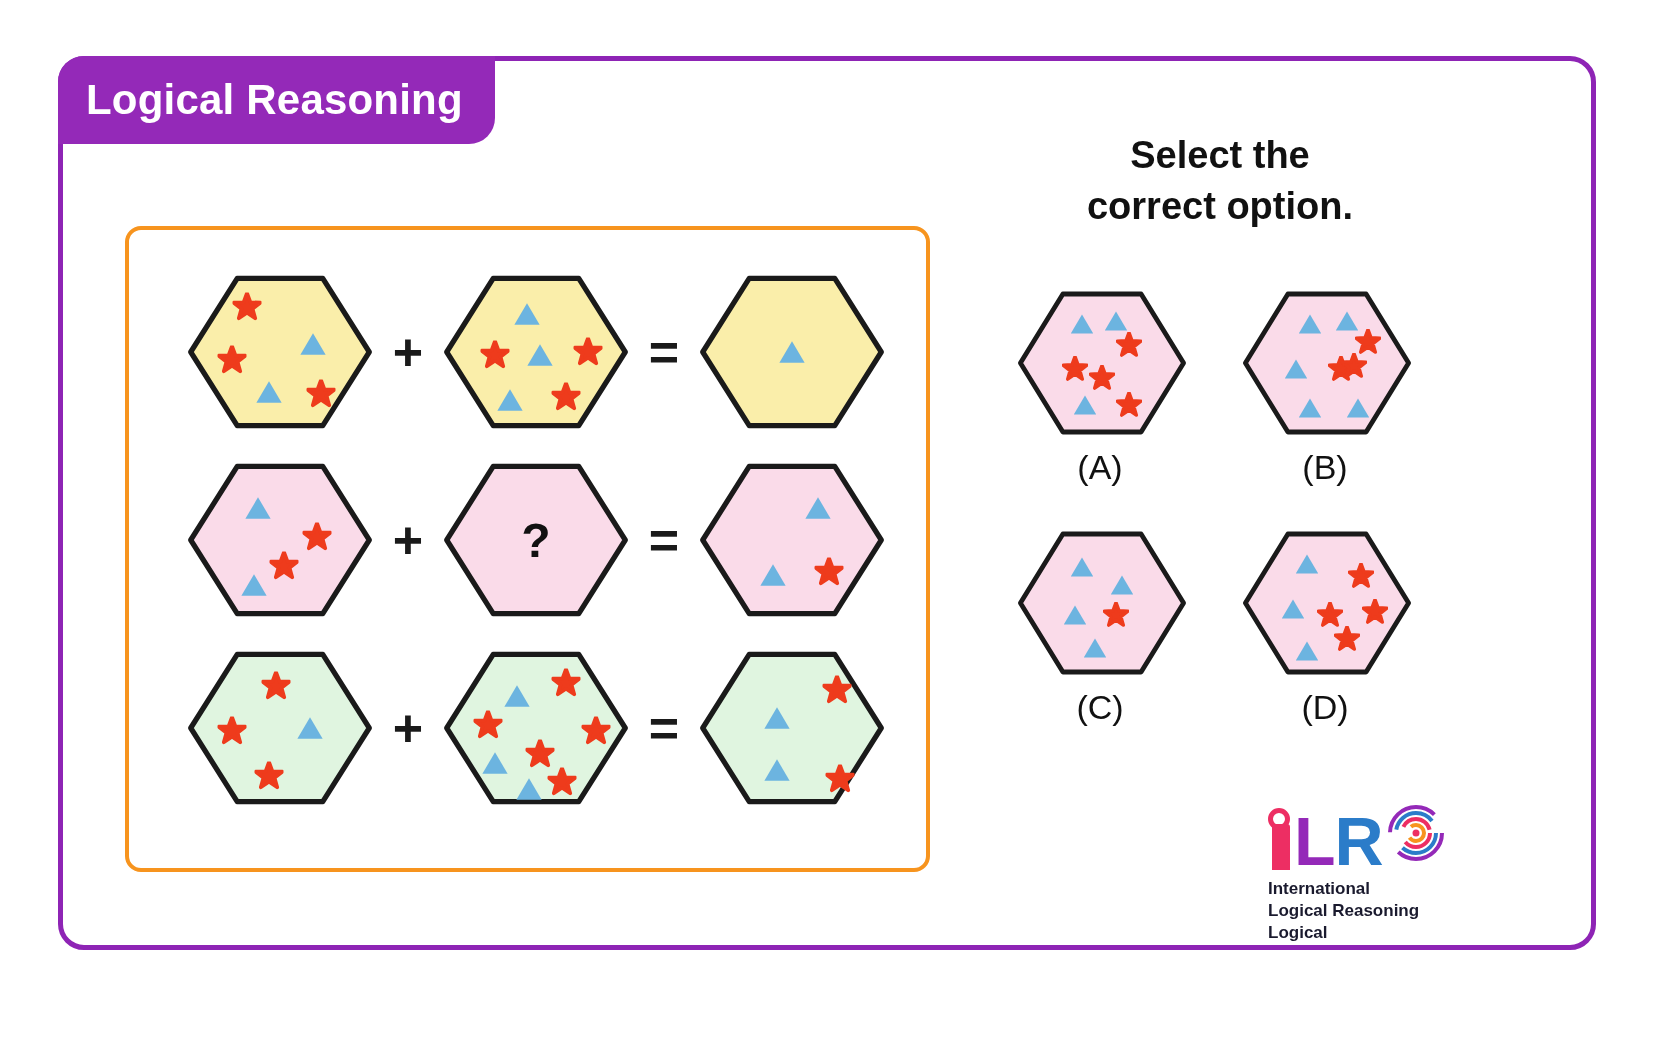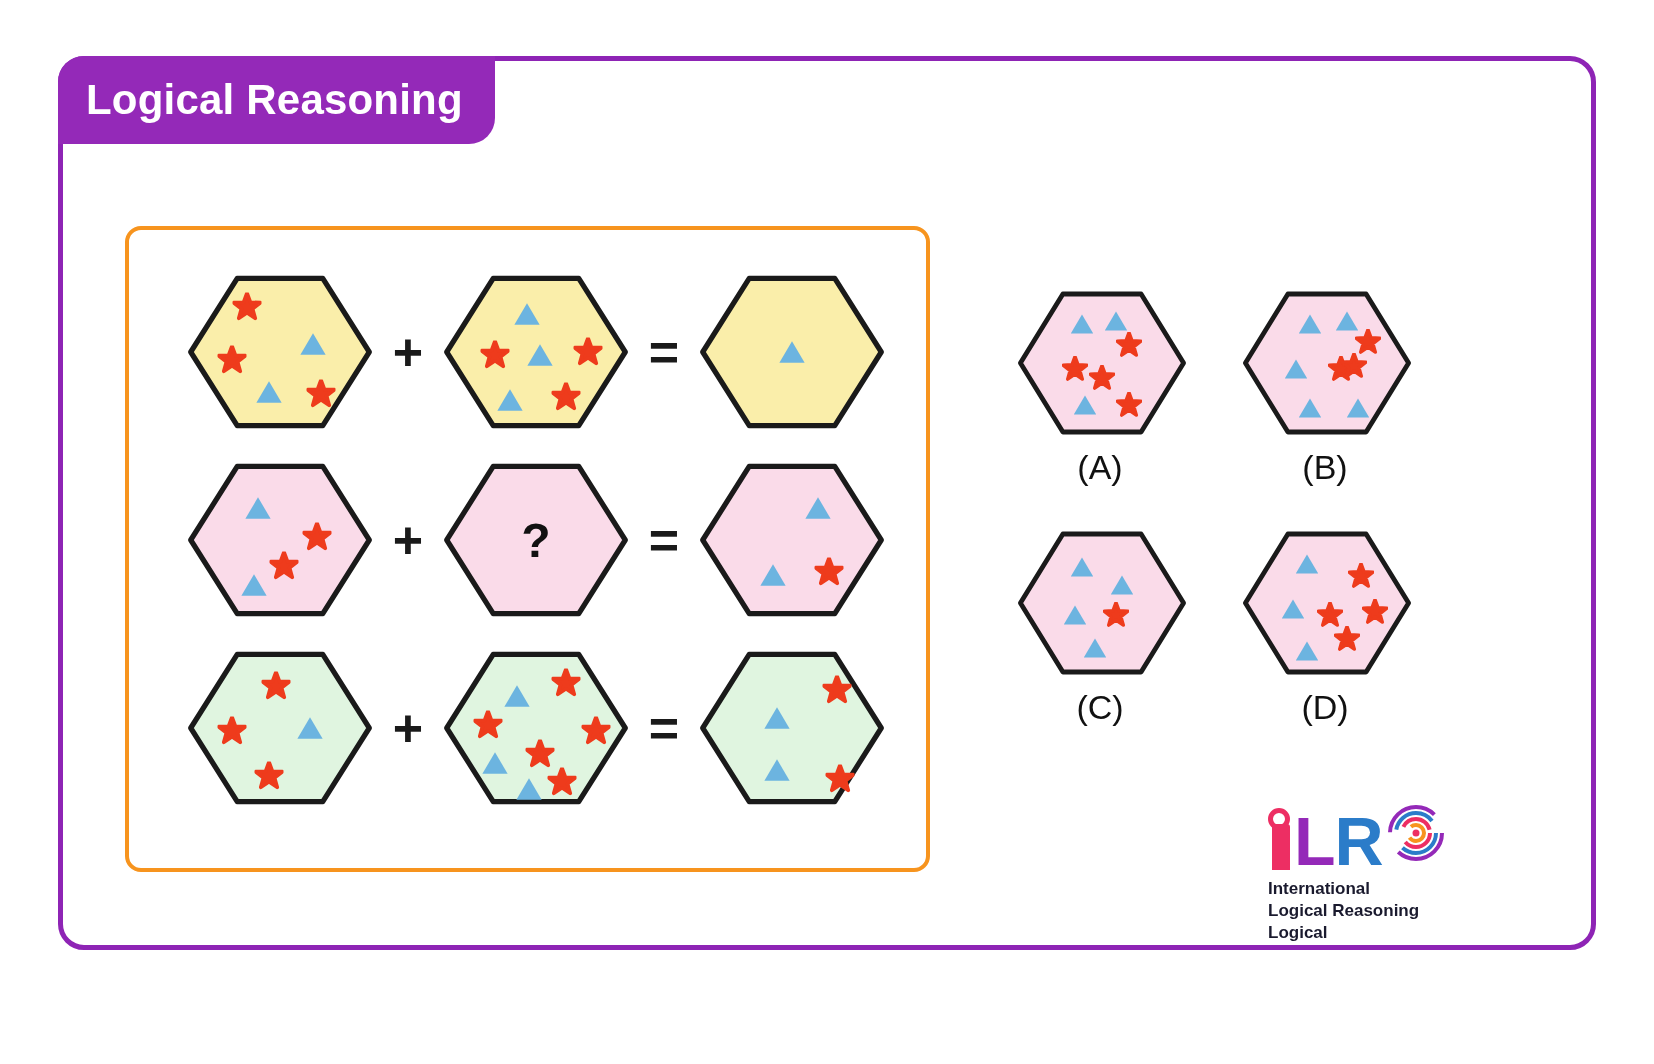--- a/index.html
+++ b/index.html
@@ -499,20 +499,22 @@
                 <polygon points="13.629999999999999,1 26.259999999999998,22.443599999999996 1,22.443599999999996" fill="#6cb4e0"></polygon>
               </svg>
             </span>
           </div>
         </div>
       </div>
     </div>
 </div>
 
 <div id="prompt">
+  <div>Select the</div>
+  <div>correct option.</div>
 </div>
 
 <div id="options">
   <div class="opt-grid" id="opt-grid">
       <div class="opt">
         <div class="hexwrap">
           <div class="hex" style="width: 170px; height: 150px;">
             <svg width="170" height="150" viewBox="0 0 170 150">
               <polygon points="45.900000000000006,6 124.1,6 166.6,75 124.1,144 45.900000000000006,144 3.4,75" fill="#fadbe9" stroke="#1a1a1a" stroke-width="4.76" stroke-linejoin="round"></polygon>
             </svg>

